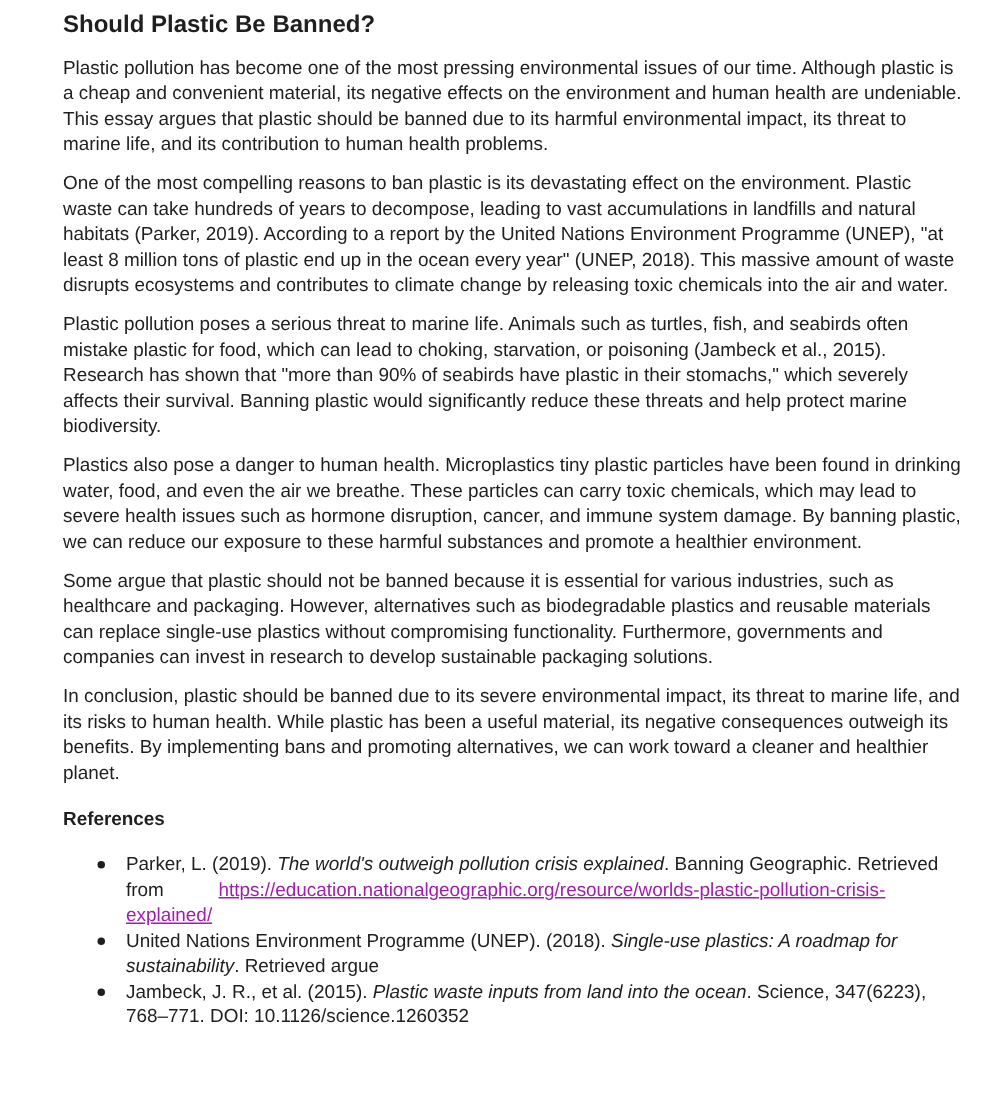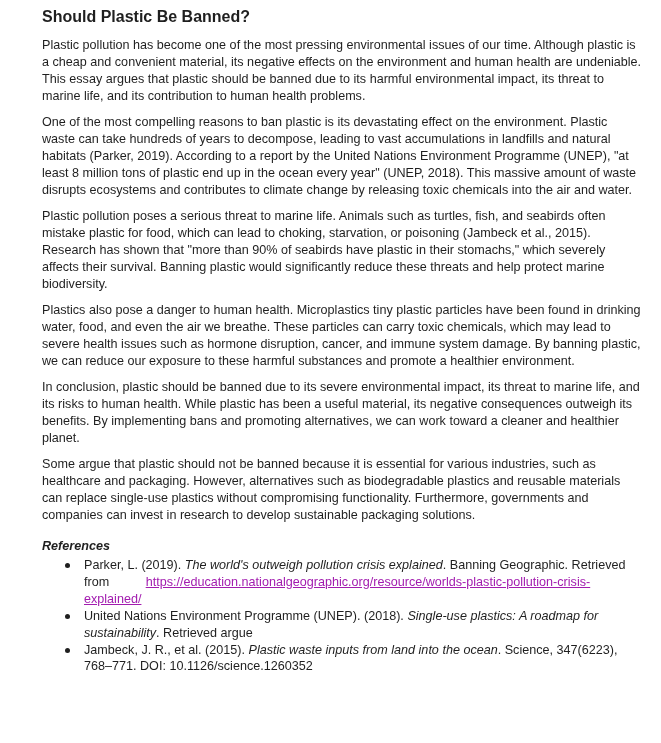--- a/index.html
+++ b/index.html
@@ -25,22 +25,21 @@
     font-weight: bold;
     font-size: 16px;
     margin: 0 0 12px 0;
     line-height: 17px;
   }
   .para {
     margin: 0 0 9.5px 0;
   }
   .refs-heading {
     font-weight: bold;
-    margin: 14px 0 2px 0;
-    font-style: italic;
+    margin: 14px 0 13px 0;
   }
   ul.refs {
     list-style: none;
     margin: 0;
     padding: 0 0 0 42px;
   }
   ul.refs li {
     position: relative;
     margin: 0;
   }
@@ -63,22 +62,22 @@
 </head>
 <body>
 
 <div class="page">
   <div class="title">Should Plastic Be Banned?</div>
 
   <p class="para">Plastic pollution has become one of the most pressing environmental issues of our time. Although plastic is a cheap and convenient material, its negative effects on the environment and human health are undeniable. This essay argues that plastic should be banned due to its harmful environmental impact, its threat to marine life, and its contribution to human health problems.</p>
   <p class="para">One of the most compelling reasons to ban plastic is its devastating effect on the environment. Plastic waste can take hundreds of years to decompose, leading to vast accumulations in landfills and natural habitats (Parker, 2019). According to a report by the United Nations Environment Programme (UNEP), "at least 8 million tons of plastic end up in the ocean every year" (UNEP, 2018). This massive amount of waste disrupts ecosystems and contributes to climate change by releasing toxic chemicals into the air and water.</p>
   <p class="para">Plastic pollution poses a serious threat to marine life. Animals such as turtles, fish, and seabirds often mistake plastic for food, which can lead to choking, starvation, or poisoning (Jambeck et al., 2015). Research has shown that "more than 90% of seabirds have plastic in their stomachs," which severely affects their survival. Banning plastic would significantly reduce these threats and help protect marine biodiversity.</p>
   <p class="para">Plastics also pose a danger to human health. Microplastics tiny plastic particles have been found in drinking water, food, and even the air we breathe. These particles can carry toxic chemicals, which may lead to severe health issues such as hormone disruption, cancer, and immune system damage. By banning plastic, we can reduce our exposure to these harmful substances and promote a healthier environment.</p>
+  <p class="para">Some argue that plastic should not be banned because it is essential for various industries, such as healthcare and packaging. However, alternatives such as biodegradable plastics and reusable materials can replace single-use plastics without compromising functionality. Furthermore, governments and companies can invest in research to develop sustainable packaging solutions.</p>
   <p class="para">In conclusion, plastic should be banned due to its severe environmental impact, its threat to marine life, and its risks to human health. While plastic has been a useful material, its negative consequences outweigh its benefits. By implementing bans and promoting alternatives, we can work toward a cleaner and healthier planet.</p>
-  <p class="para">Some argue that plastic should not be banned because it is essential for various industries, such as healthcare and packaging. However, alternatives such as biodegradable plastics and reusable materials can replace single-use plastics without compromising functionality. Furthermore, governments and companies can invest in research to develop sustainable packaging solutions.</p>
 
   <div class="refs-heading">References</div>
 
   <ul class="refs">
     <li>
       <span class="bullet"></span>
       <span>Parker, L. (2019). </span><span class="ital">The world's outweigh pollution crisis explained</span><span>. Banning Geographic. Retrieved from </span><a class="link" href="#">https://education.nationalgeographic.org/resource/worlds-plastic-pollution-crisis-explained/</a>
     </li>
     <li>
       <span class="bullet"></span>

